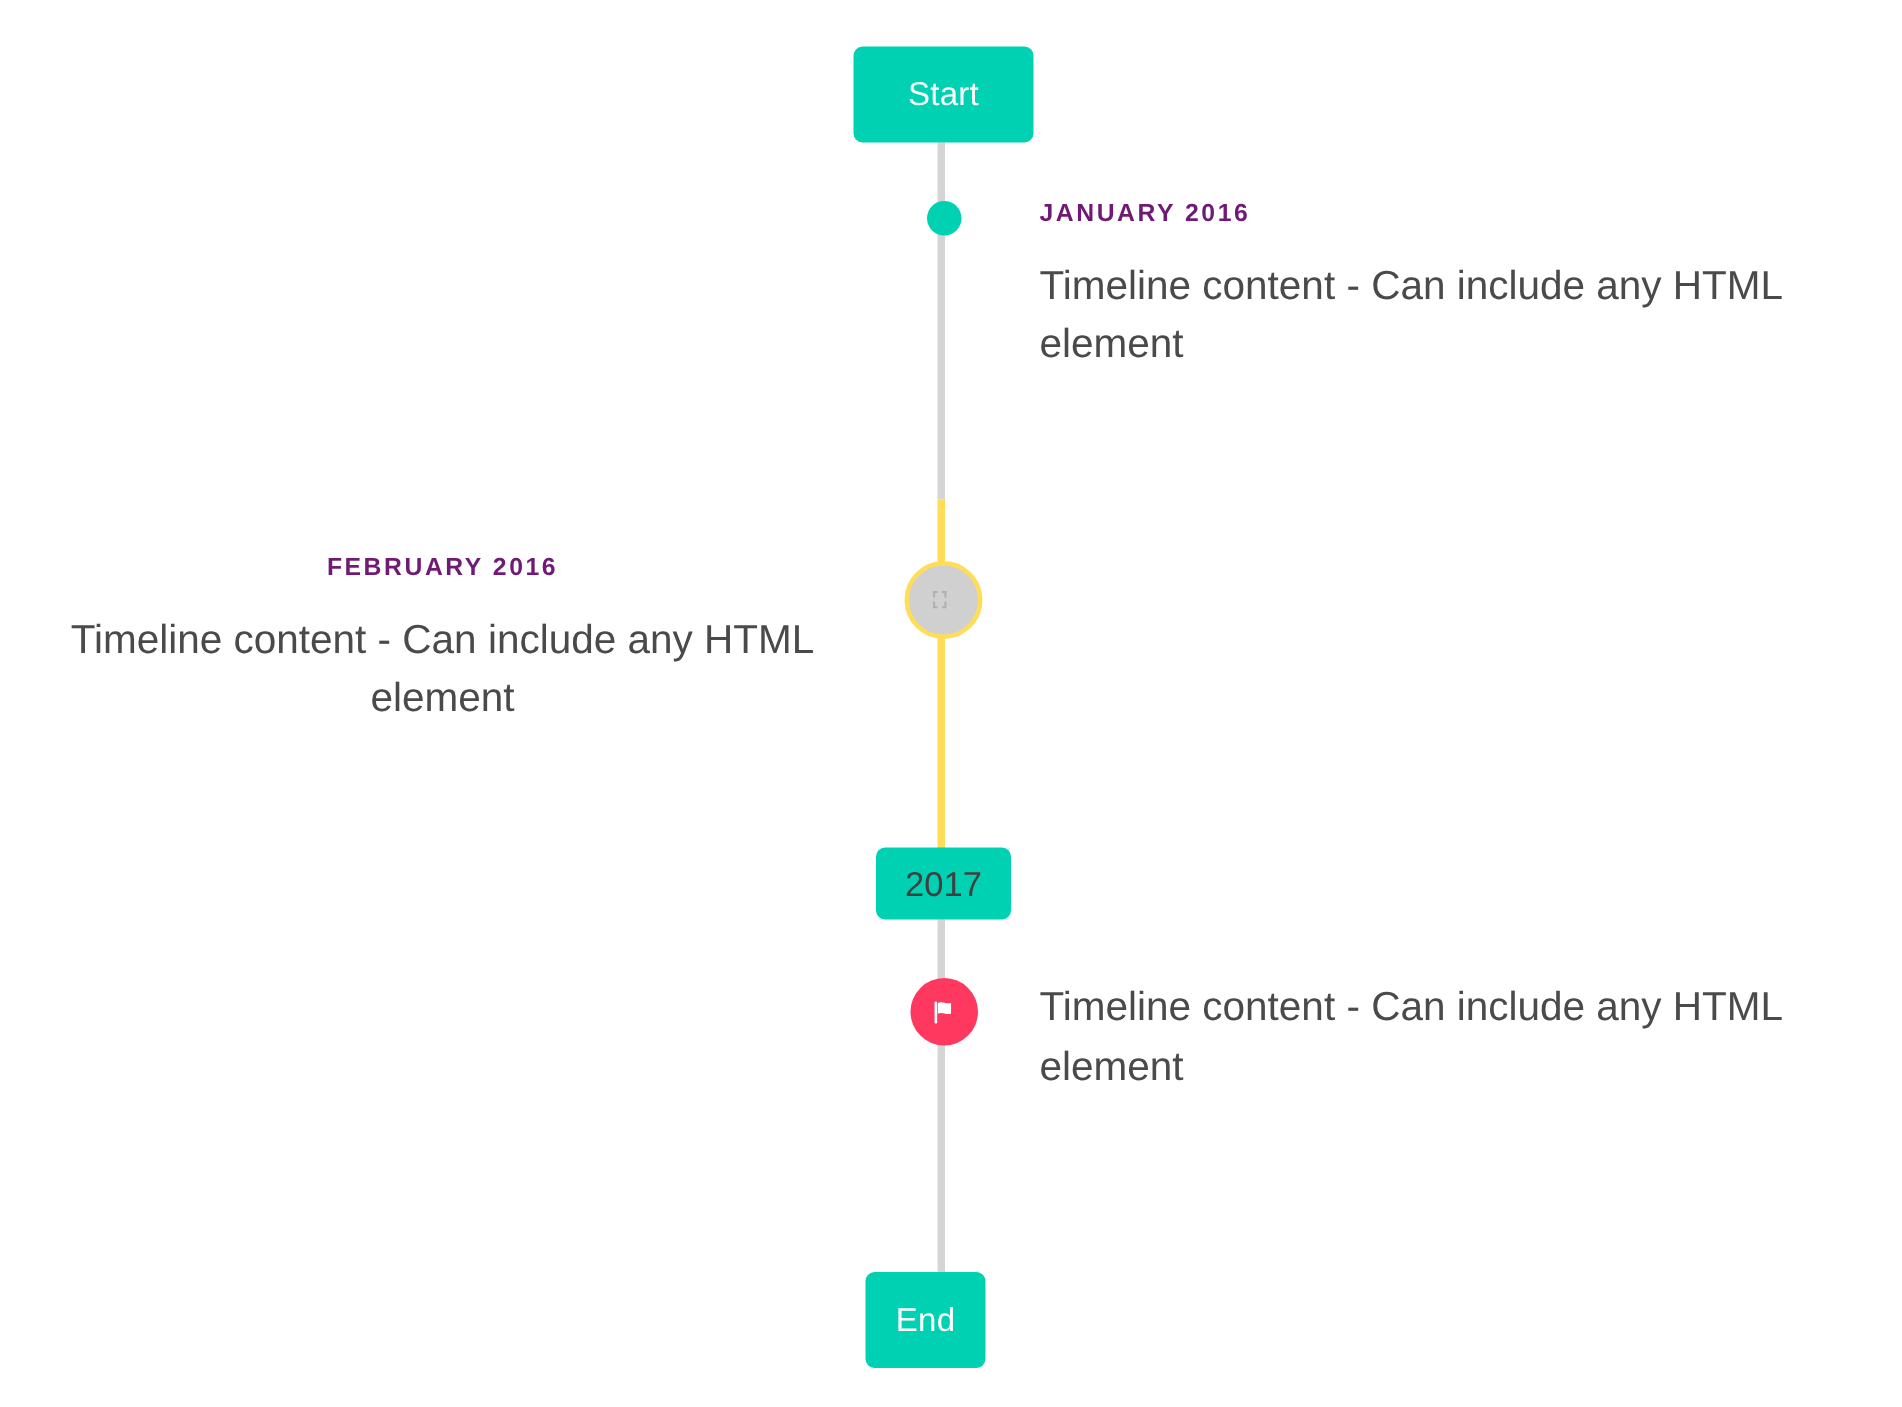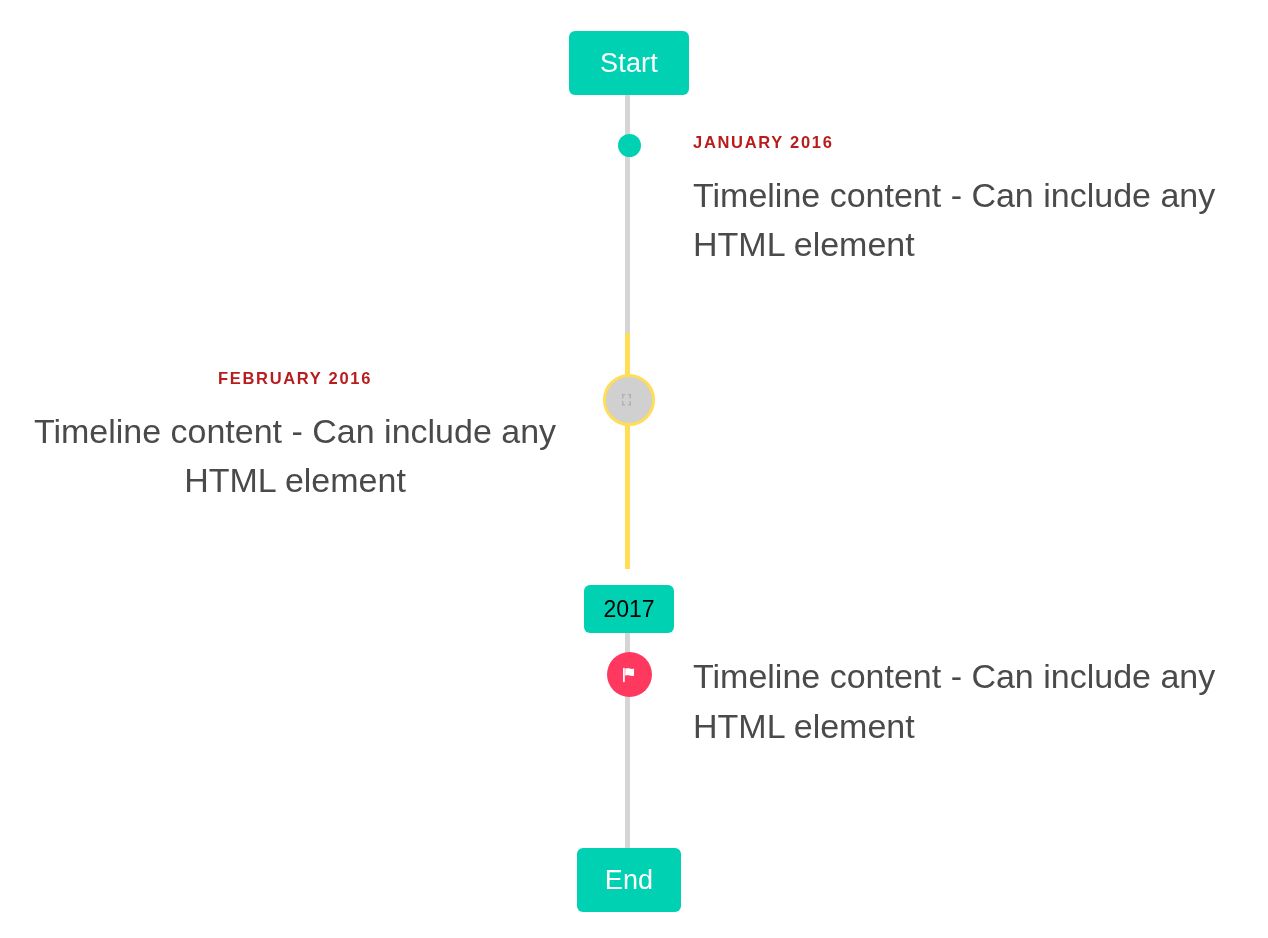--- a/index.html
+++ b/index.html
@@ -34,40 +34,40 @@
 
   
   .pill {
     position: absolute;
     display: flex;
     align-items: center;
     justify-content: center;
     background: #00d1b2;
     color: #ffffff;
     border-radius: 6px;
-    font-size: 27px;
+    font-size: 22px;
     line-height: 1;
     letter-spacing: 0.2px;
     font-weight: 400;
     white-space: nowrap;
   }
   .pill-start { left: 569px; top: 31px;  width: 120px; height: 64px; }
-  .pill-end   { left: 577px; top: 848px; width: 104px; height: 64px; }
+  .pill-end   { left: 577px; top: 848px; width: 80px; height: 64px; }
 
   .pill-mid {
     position: absolute;
     left: 584px;
-    top: 585px;
+    top: 565px;
     width: 90px;
     height: 48px;
     display: flex;
     align-items: center;
     justify-content: center;
     background: #00d1b2;
-    color: #000000;
+    color: #404040;
     border-radius: 6px;
     font-size: 23px;
     line-height: 1;
     white-space: nowrap;
   }
 
   
   .marker {
     position: absolute;
     border-radius: 50%;
@@ -106,27 +106,27 @@
   .flag-glyph { width: 22px; height: 22px; display: block; }
 
   
   .item {
     position: absolute;
   }
   .item-heading {
     font-size: 16.5px;
     font-weight: bold;
     letter-spacing: 1.7px;
-    color: #b91c1c;
+    color: #701a75;
     text-transform: uppercase;
     margin: 0 0 20px 0;
     line-height: 1;
   }
   .item-body {
-    font-size: 34px;
+    font-size: 27px;
     line-height: 1.47;
     color: #4a4a4a;
     margin: 0;
     font-weight: 400;
   }
 
   .item-right { left: 693px; width: 540px; text-align: left; }
   .item-left  { left: 25px;  width: 540px; text-align: center; }
 
   .item-jan { top: 134px; }

